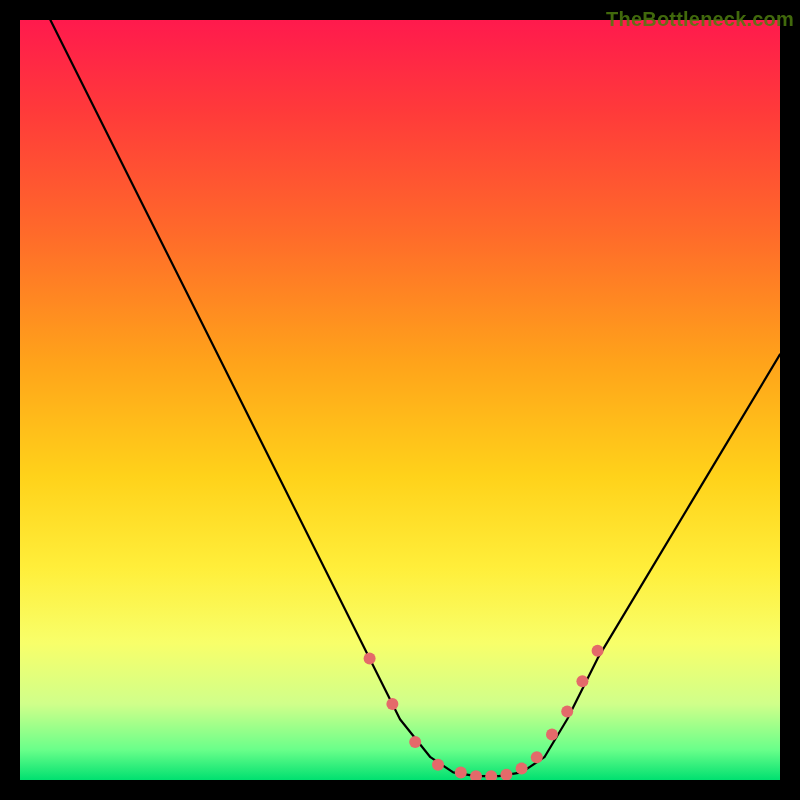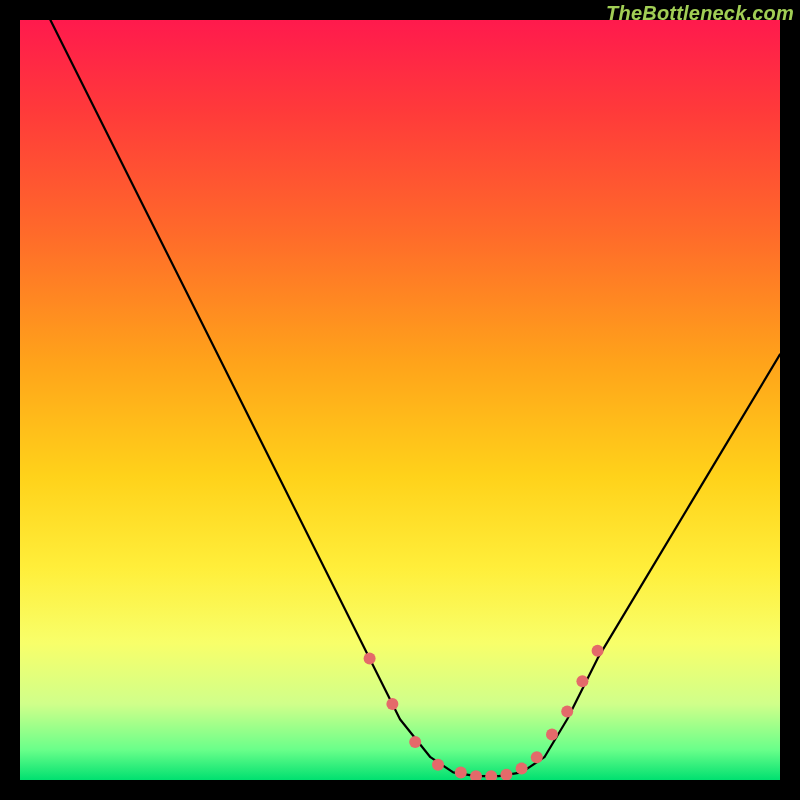--- a/index.html
+++ b/index.html
@@ -24,29 +24,28 @@
       #ffa31a 45%,
       #ffd21a 60%,
       #ffee3a 72%,
       #f8ff6a 82%,
       #d0ff8a 90%,
       #6aff8a 96%,
       #00e070 100%);
   }
   .watermark {
     position: absolute;
-    top: 2px;
+    top: 8px;
     right: 6px;
-    color: #bef264;
+    color: #4d7c0f;
     font-size: 20px;
     font-weight: 600;
     letter-spacing: 0.2px;
     opacity: 0.85;
     user-select: none;
-    font-style: italic;
   }
   svg.plot {
     position: absolute;
     left: 0;
     top: 0;
     width: 760px;
     height: 760px;
   }
 </style>
 </head>

